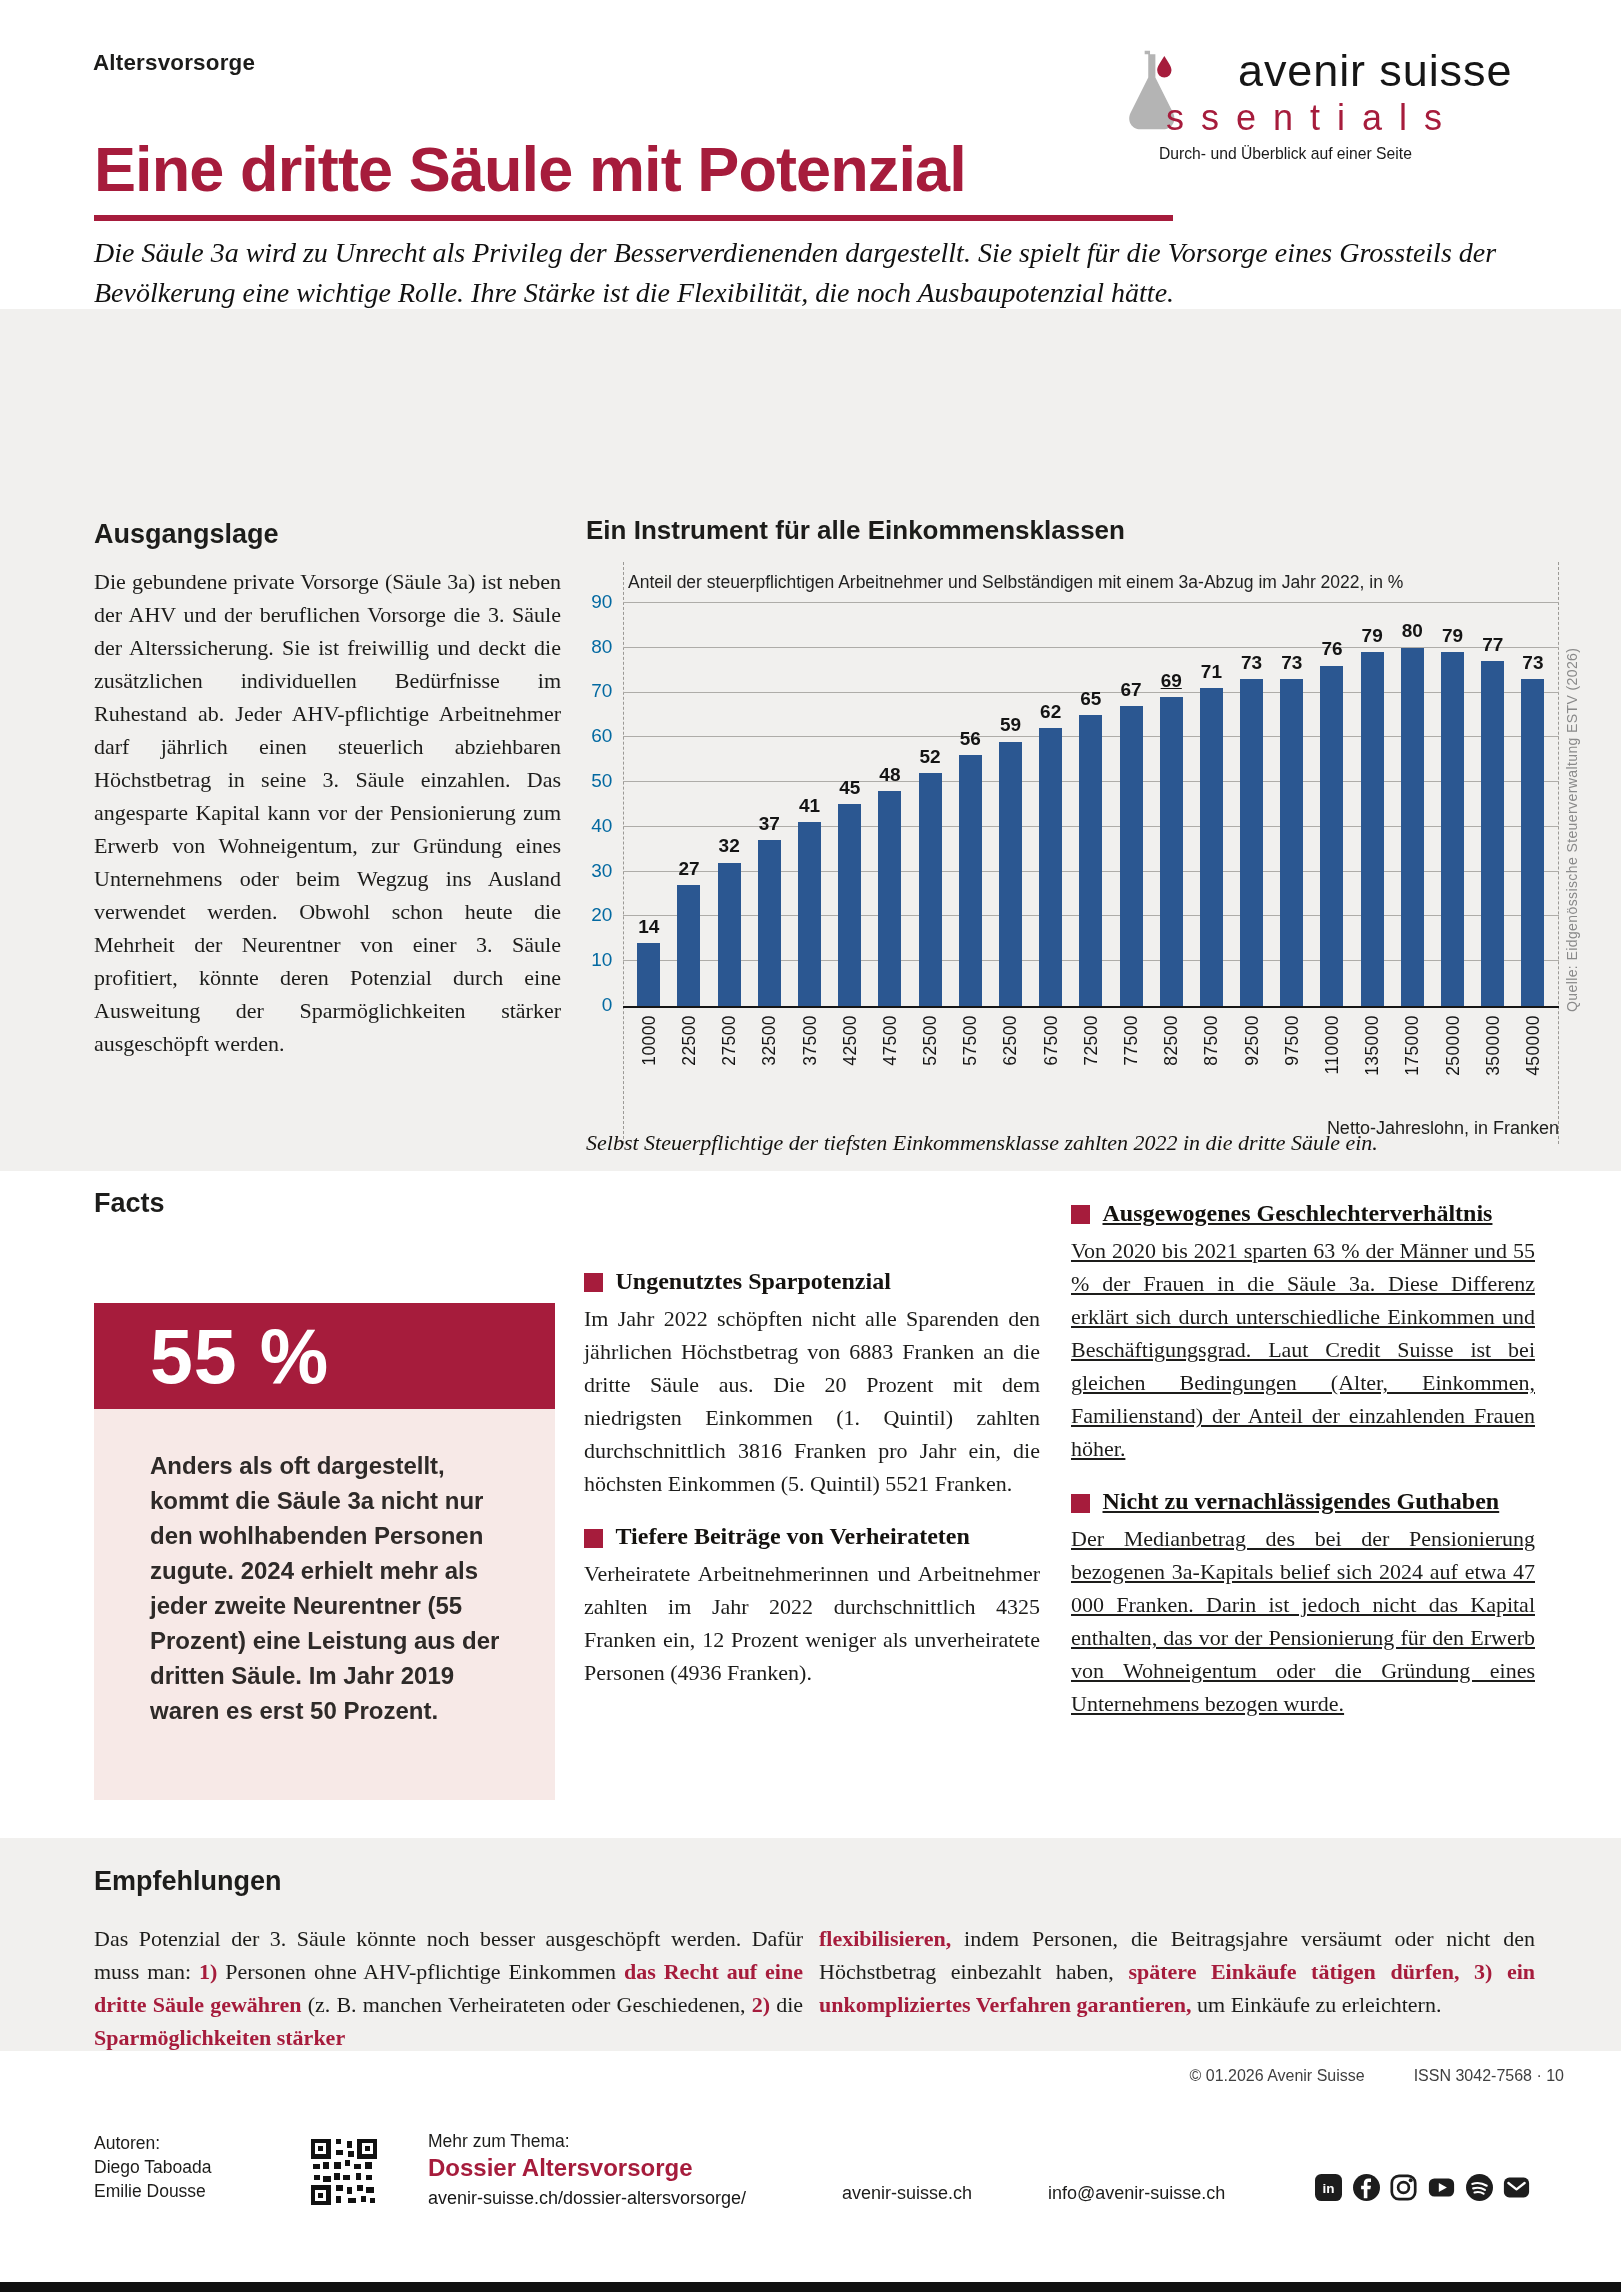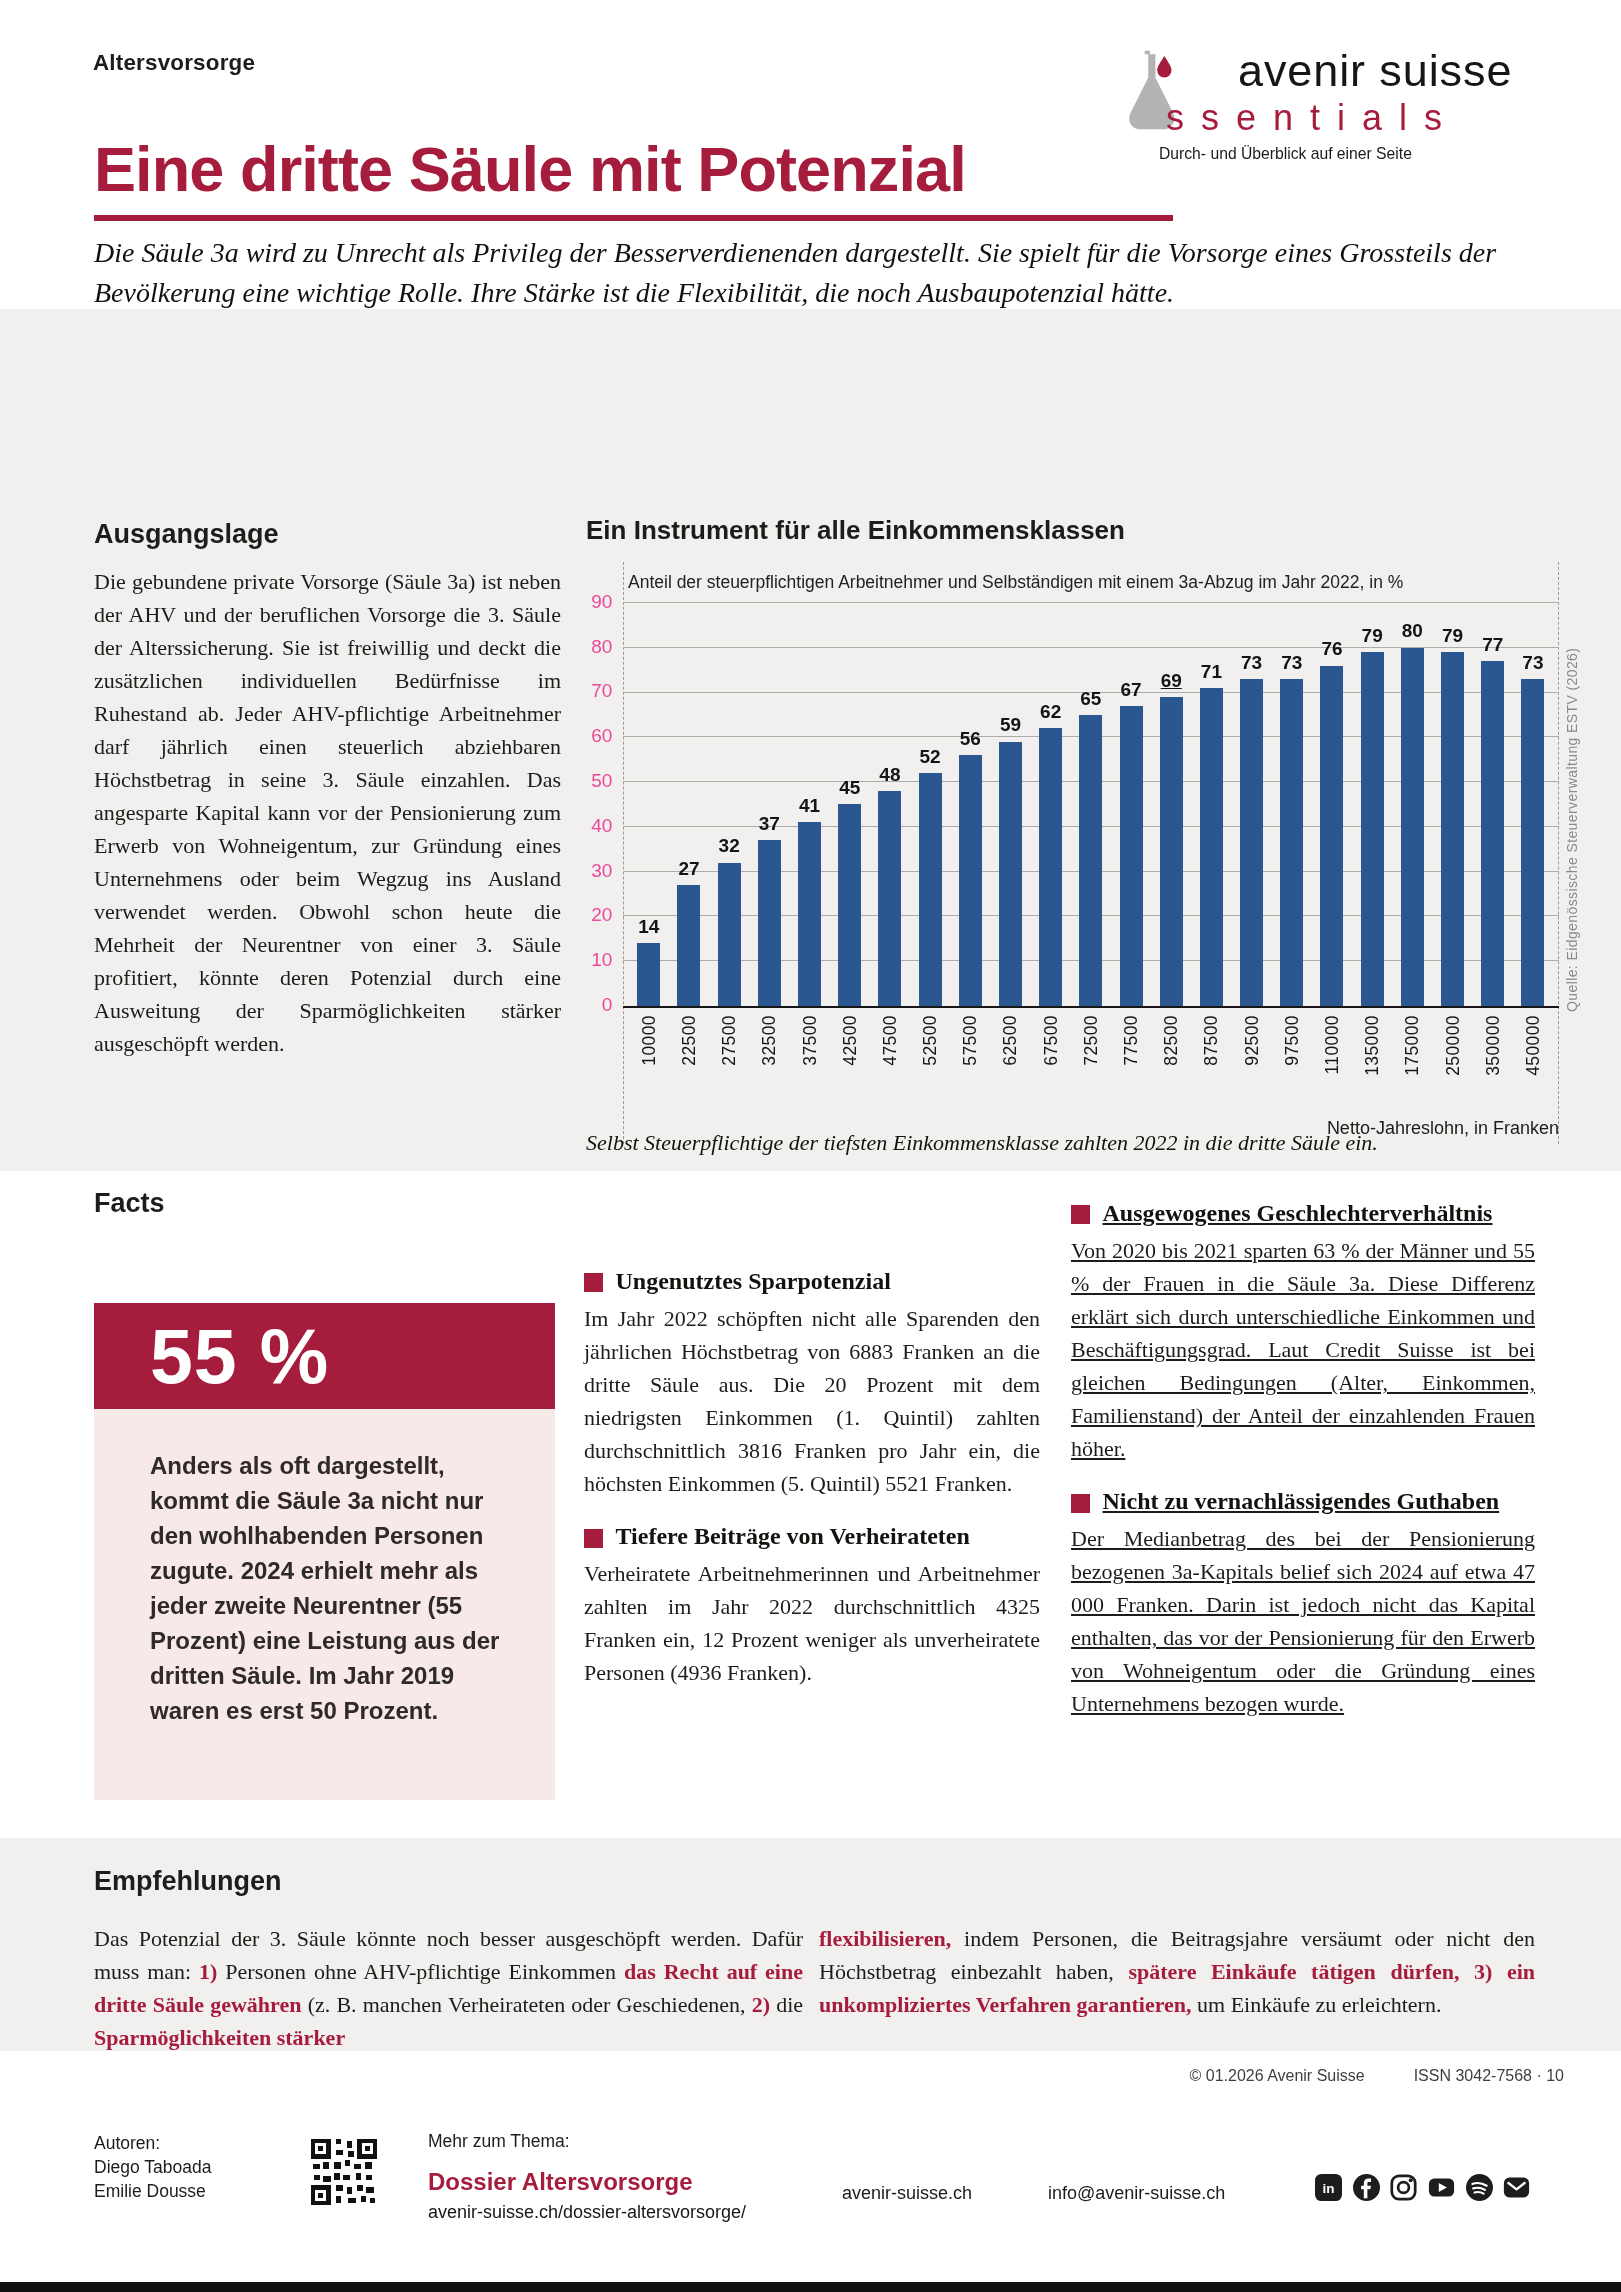--- a/index.html
+++ b/index.html
@@ -37,21 +37,21 @@
   .ausg-body{left:94px;top:565px;width:467px;}
 
   
   .chart{left:586px;top:515px;width:991px;height:656px;}
   .c-title{position:absolute;left:0;top:0;font-size:26px;font-weight:bold;}
   .c-sub{position:absolute;left:42px;top:57px;font-size:17.5px;font-weight:500;color:#222;}
   .dash{position:absolute;top:47px;height:582px;width:0;border-left:1.8px dashed #9b9995;}
   .dash-l{left:37px;} .dash-r{left:972px;}
   .plot{position:absolute;left:37px;top:90px;width:936px;height:403px;border-bottom:2.7px solid #161616;}
   .grid{position:absolute;left:0;width:100%;height:0;border-top:1.3px solid #aeaca8;z-index:0;}
-  .ylab{position:absolute;right:calc(100% + 10.7px);font-size:19px;font-weight:500;color:#ec4899;}
+  .ylab{position:absolute;right:calc(100% + 10.7px);font-size:19px;font-weight:500;color:#0369a1;}
   .bars{position:absolute;left:0;bottom:0;width:100%;height:100%;display:flex;
         justify-content:space-between;align-items:flex-end;padding:0 14.3px;z-index:1;}
   .cell{position:relative;width:23px;height:100%;}
   .bar{position:absolute;bottom:0;left:0;width:100%;background:var(--bar);}
   .val{position:absolute;left:50%;transform:translateX(-50%);font-size:19px;font-weight:600;color:#141414;white-space:nowrap;}
   .xtick{position:absolute;top:calc(100% + 9px);left:50%;
          writing-mode:vertical-rl;transform:translateX(-50%) rotate(180deg);
          font-size:17.5px;font-weight:500;color:#161616;letter-spacing:0.4px;}
   .xlabel{position:absolute;left:0;top:603px;width:973px;text-align:right;font-size:18px;font-weight:500;}
   .source{position:absolute;left:978px;top:85px;height:412px;display:flex;align-items:center;
@@ -80,21 +80,21 @@
   .empf-right{left:819px;top:1922px;width:716px;}
   .hl{color:var(--accent);font-weight:bold;}
 
   
   .copyright{left:896px;top:2067px;width:668px;text-align:right;font-size:16px;color:#3f3f3f;}
   .copyright span{margin-left:49px;}
   .authors{left:94px;top:2131px;font-size:17.5px;line-height:24px;font-weight:500;}
   .qr{left:309px;top:2137px;width:70px;height:70px;}
   .more{left:428px;top:2131px;}
   .more-label{font-size:17.5px;font-weight:500;}
-  .dossier{font-size:24px;font-weight:bold;color:var(--accent);margin-top:16px;}
+  .dossier{font-size:24px;font-weight:bold;color:var(--accent);margin-top:2px;}
   .dossier-url{font-size:18px;font-weight:500;margin-top:6.3px;color:#161616;}
   .site{left:842px;top:2183px;font-size:18px;font-weight:500;}
   .email{left:1048px;top:2183px;font-size:18px;font-weight:500;}
   .social{left:1315px;top:2174px;display:flex;gap:10.7px;}
   .social svg{width:27px;height:27px;display:block;cursor:pointer;}
   .bottombar{left:0;top:2282px;width:1621px;height:10.7px;background:#101010;}
 </style>
 </head>
 <body>
 

